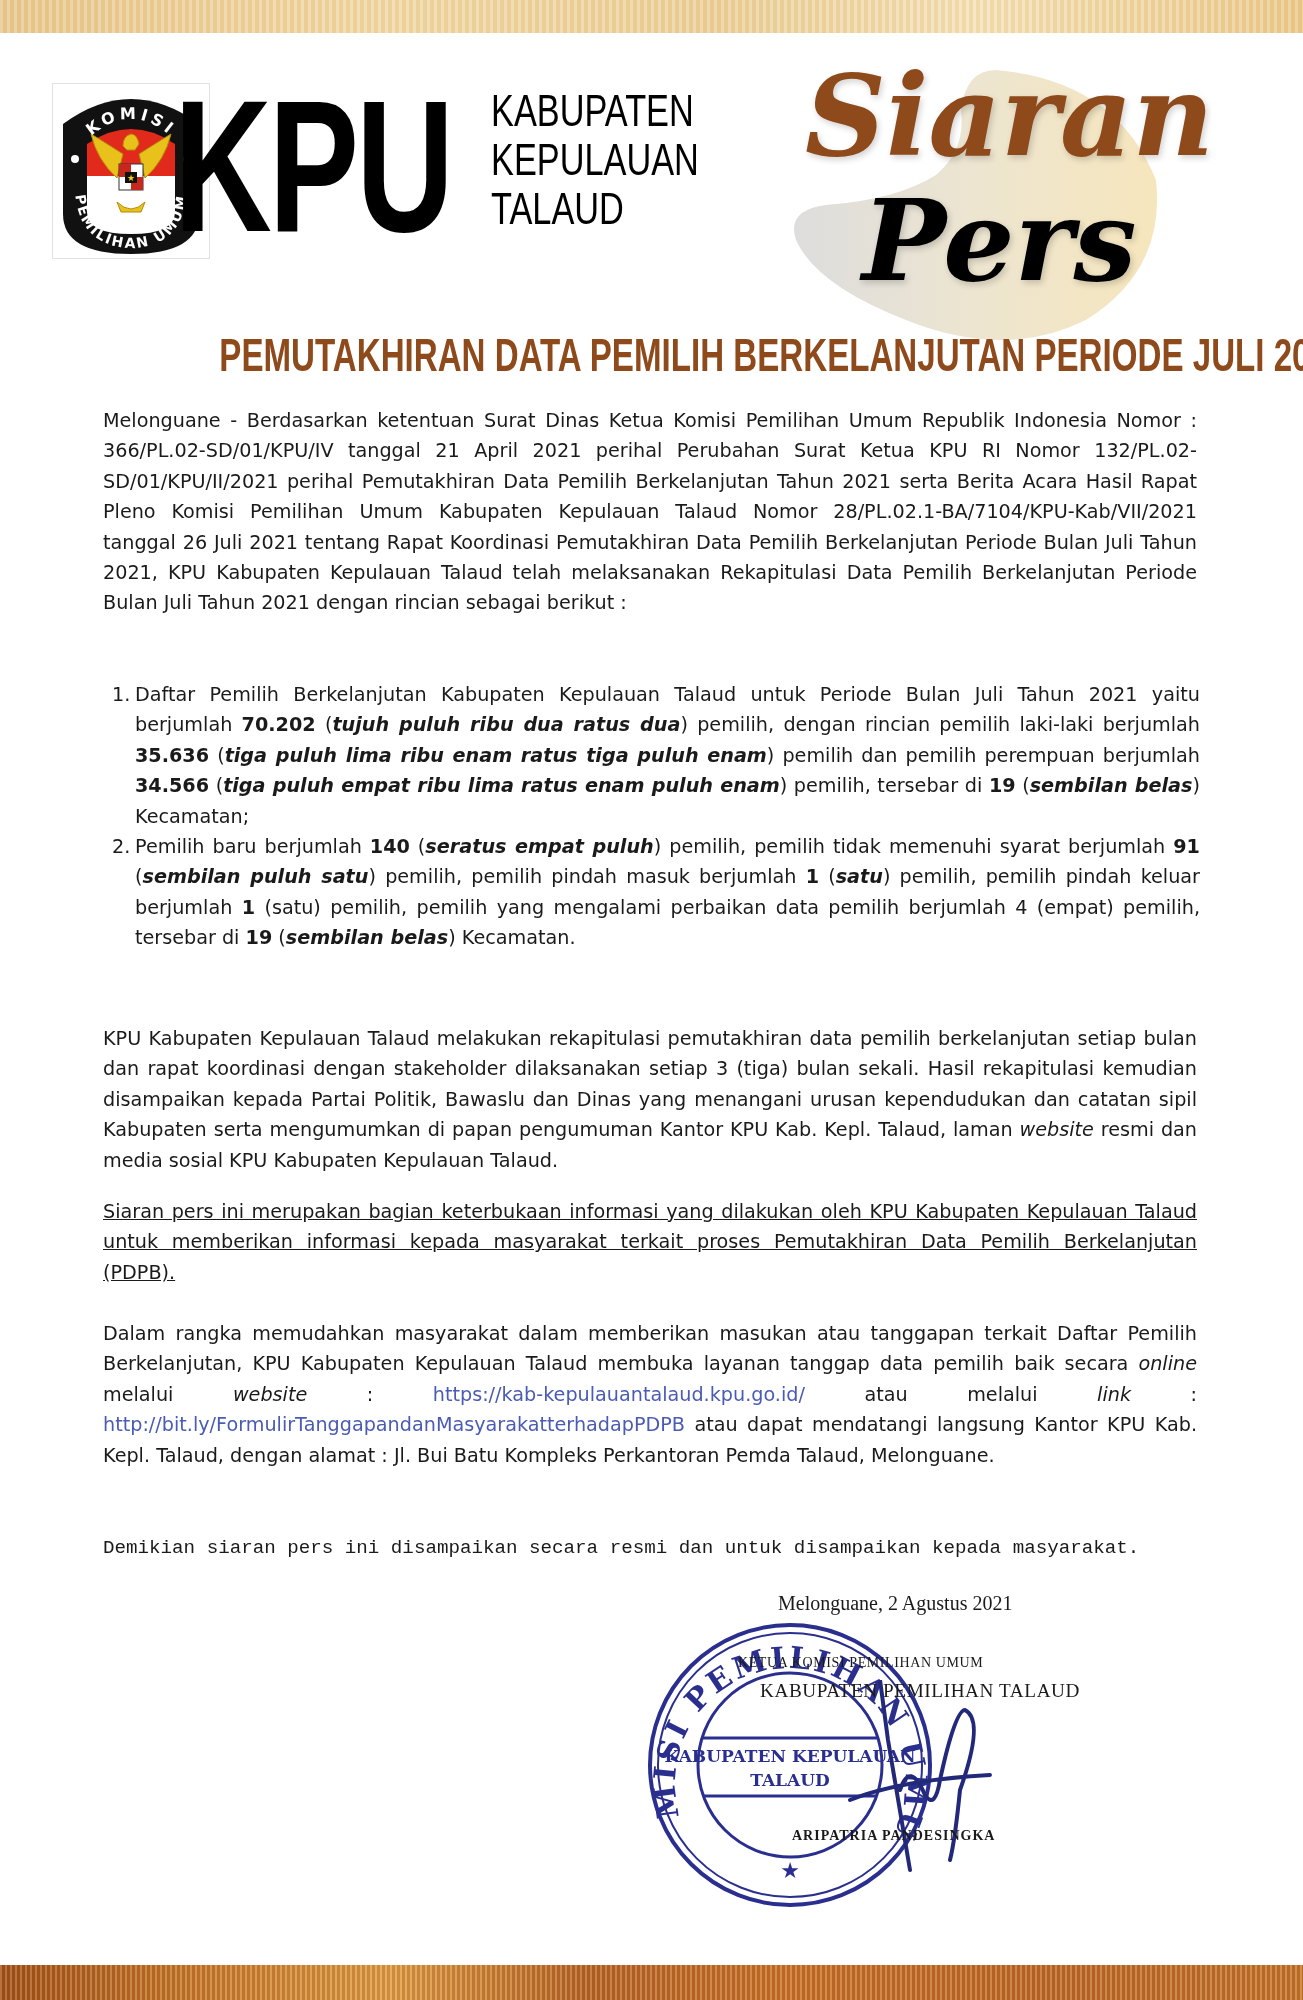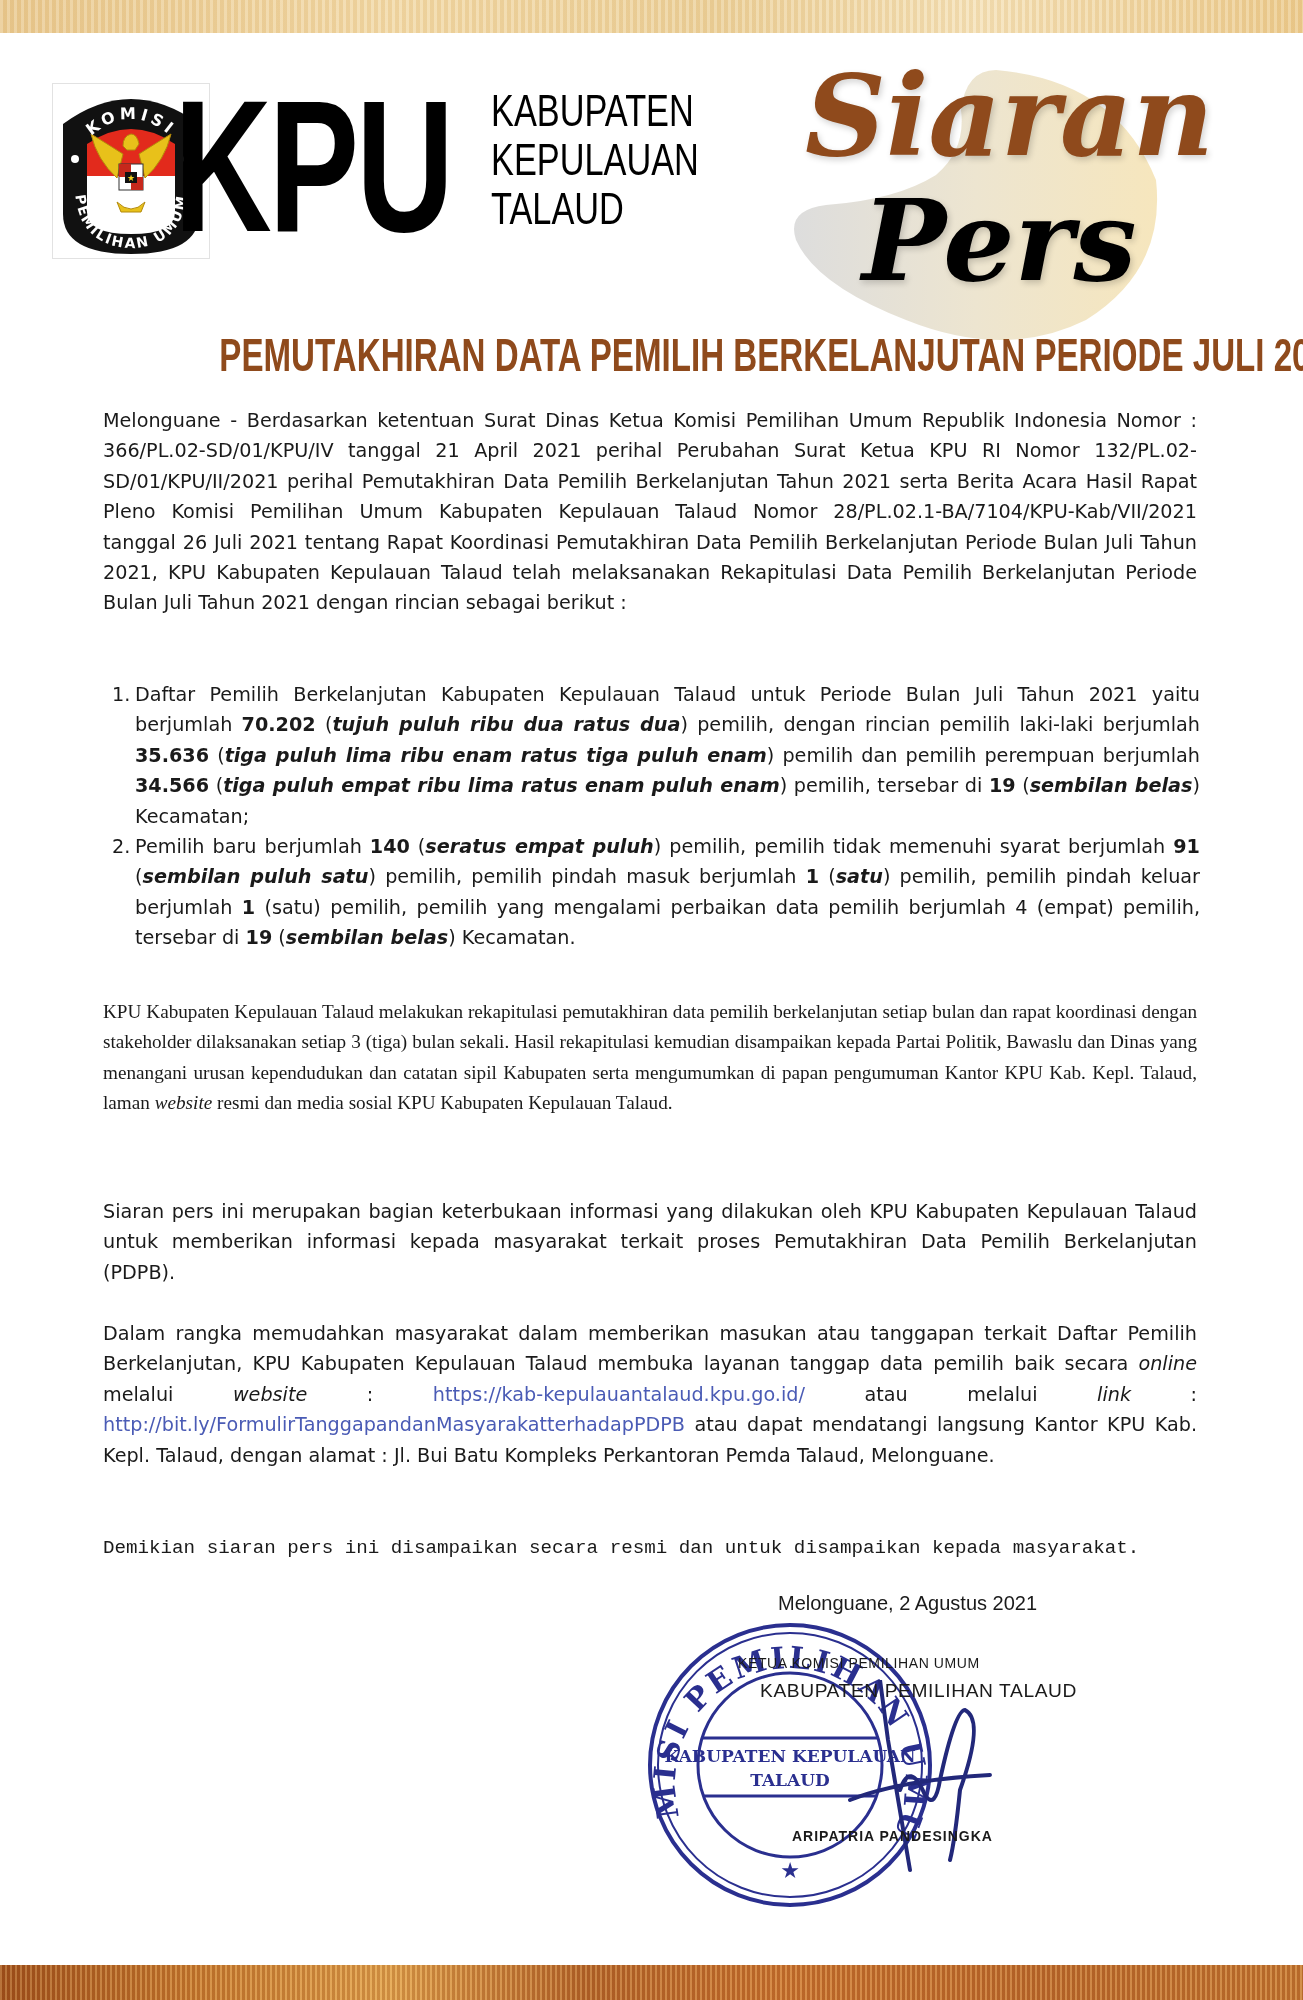--- a/index.html
+++ b/index.html
@@ -75,21 +75,21 @@
   }
   .body p { margin: 3px; }
   .ol { list-style: none; margin: 0; padding: 0; }
   .ol li { position: relative; padding-left: 35px; text-align: justify; }
   .ol li .num { position: absolute; left: 12px; top: 0; }
   .link { color: #4a5bb5; }
   em { font-style: italic; }
 
   .sign {
     position: absolute; right: 0; width: 420px; left: 740px;
-    font-family: Liberation Sans, sans-serif; font-size: 19.2px; line-height: 26px; color: #1a1a1a;
+    font-family: Liberation Serif, serif; font-size: 19.2px; line-height: 26px; color: #1a1a1a;
   }
   .date-line { position: absolute; left: 778px; top: 1590px; font-size: 20px; }
   .role-line1 { position: absolute; left: 738px; top: 1650px; font-size: 14px; letter-spacing: 0.6px; }
   .role-line2 { position: absolute; left: 760px; top: 1678px; font-size: 19.2px; letter-spacing: 0.6px; }
   .name-line  { position: absolute; left: 792px; top: 1823px; font-size: 14px; font-weight: bold; letter-spacing: 1px; }
   .stamp { position: absolute; left: 645px; top: 1620px; width: 290px; height: 290px; }
   .signature { position: absolute; left: 840px; top: 1680px; width: 170px; height: 200px; }
 </style>
 </head>
 <body>
@@ -160,27 +160,27 @@
       <span class="num">1.</span>
       <span class="segs"><span>Daftar Pemilih Berkelanjutan Kabupaten Kepulauan Talaud untuk Periode Bulan Juli Tahun 2021 yaitu berjumlah </span><b>70.202</b><span> (</span><b style="font-style: italic;">tujuh puluh ribu dua ratus dua</b><span>) pemilih, dengan rincian pemilih laki-laki berjumlah </span><b>35.636</b><span> (</span><b style="font-style: italic;">tiga puluh lima ribu enam ratus tiga puluh enam</b><span>) pemilih dan pemilih perempuan berjumlah </span><b>34.566</b><span> (</span><b style="font-style: italic;">tiga puluh empat ribu lima ratus enam puluh enam</b><span>) pemilih, tersebar di </span><b>19</b><span> (</span><b style="font-style: italic;">sembilan belas</b><span>) Kecamatan;</span></span>
     </li>
     <li>
       <span class="num">2.</span>
       <span class="segs"><span>Pemilih baru  berjumlah </span><b>140</b><span> (</span><b style="font-style: italic;">seratus empat puluh</b><span>) pemilih, pemilih tidak memenuhi syarat berjumlah </span><b>91</b><span> (</span><b style="font-style: italic;">sembilan puluh satu</b><span>) pemilih, pemilih pindah masuk berjumlah </span><b>1</b><span> (</span><b style="font-style: italic;">satu</b><span>) pemilih, pemilih pindah keluar berjumlah </span><b>1</b><span> (satu) pemilih, pemilih yang mengalami perbaikan data pemilih berjumlah 4 (empat) pemilih, tersebar di </span><b>19</b><span> (</span><b style="font-style: italic;">sembilan belas</b><span>) Kecamatan.</span></span>
     </li>
   </ol>
 </div>
 
-<div class="body" style="top:994px;font-family:Liberation Serif, serif;">
+<div class="body" style="top:1021px;">
   <p>
     <span>KPU Kabupaten Kepulauan Talaud melakukan rekapitulasi pemutakhiran data pemilih berkelanjutan setiap bulan dan rapat koordinasi dengan stakeholder dilaksanakan setiap 3 (tiga) bulan sekali. Hasil rekapitulasi kemudian disampaikan kepada Partai Politik, Bawaslu dan Dinas yang menangani urusan kependudukan dan catatan sipil Kabupaten serta mengumumkan di papan pengumuman Kantor KPU Kab. Kepl. Talaud, laman </span><em>website</em><span> resmi dan media sosial KPU Kabupaten Kepulauan Talaud.</span>
   </p>
 </div>
 
-<div class="body" style="top:1194px;">
+<div class="body" style="top:1194px;text-decoration:underline;">
   <p>Siaran pers ini merupakan bagian keterbukaan informasi yang dilakukan oleh KPU Kabupaten Kepulauan Talaud untuk memberikan informasi kepada masyarakat terkait proses Pemutakhiran Data Pemilih Berkelanjutan (PDPB).</p>
 </div>
 
 <div class="body" style="top:1316px;">
   <p>
     <span>Dalam rangka memudahkan masyarakat dalam memberikan masukan atau tanggapan terkait Daftar Pemilih Berkelanjutan, KPU Kabupaten Kepulauan Talaud membuka layanan tanggap data pemilih baik secara </span><em>online</em><span> melalui </span><em>website</em><span> : </span><a class="link">https://kab-kepulauantalaud.kpu.go.id/</a><span> atau melalui </span><em>link</em><span> : </span><a class="link">http://bit.ly/FormulirTanggapandanMasyarakatterhadapPDPB</a><span> atau dapat mendatangi langsung Kantor KPU Kab. Kepl. Talaud, dengan alamat : Jl. Bui Batu Kompleks Perkantoran Pemda Talaud, Melonguane.</span>
   </p>
 </div>
 
 <div class="body" style="top:1530px;font-family:Liberation Mono, monospace;">

